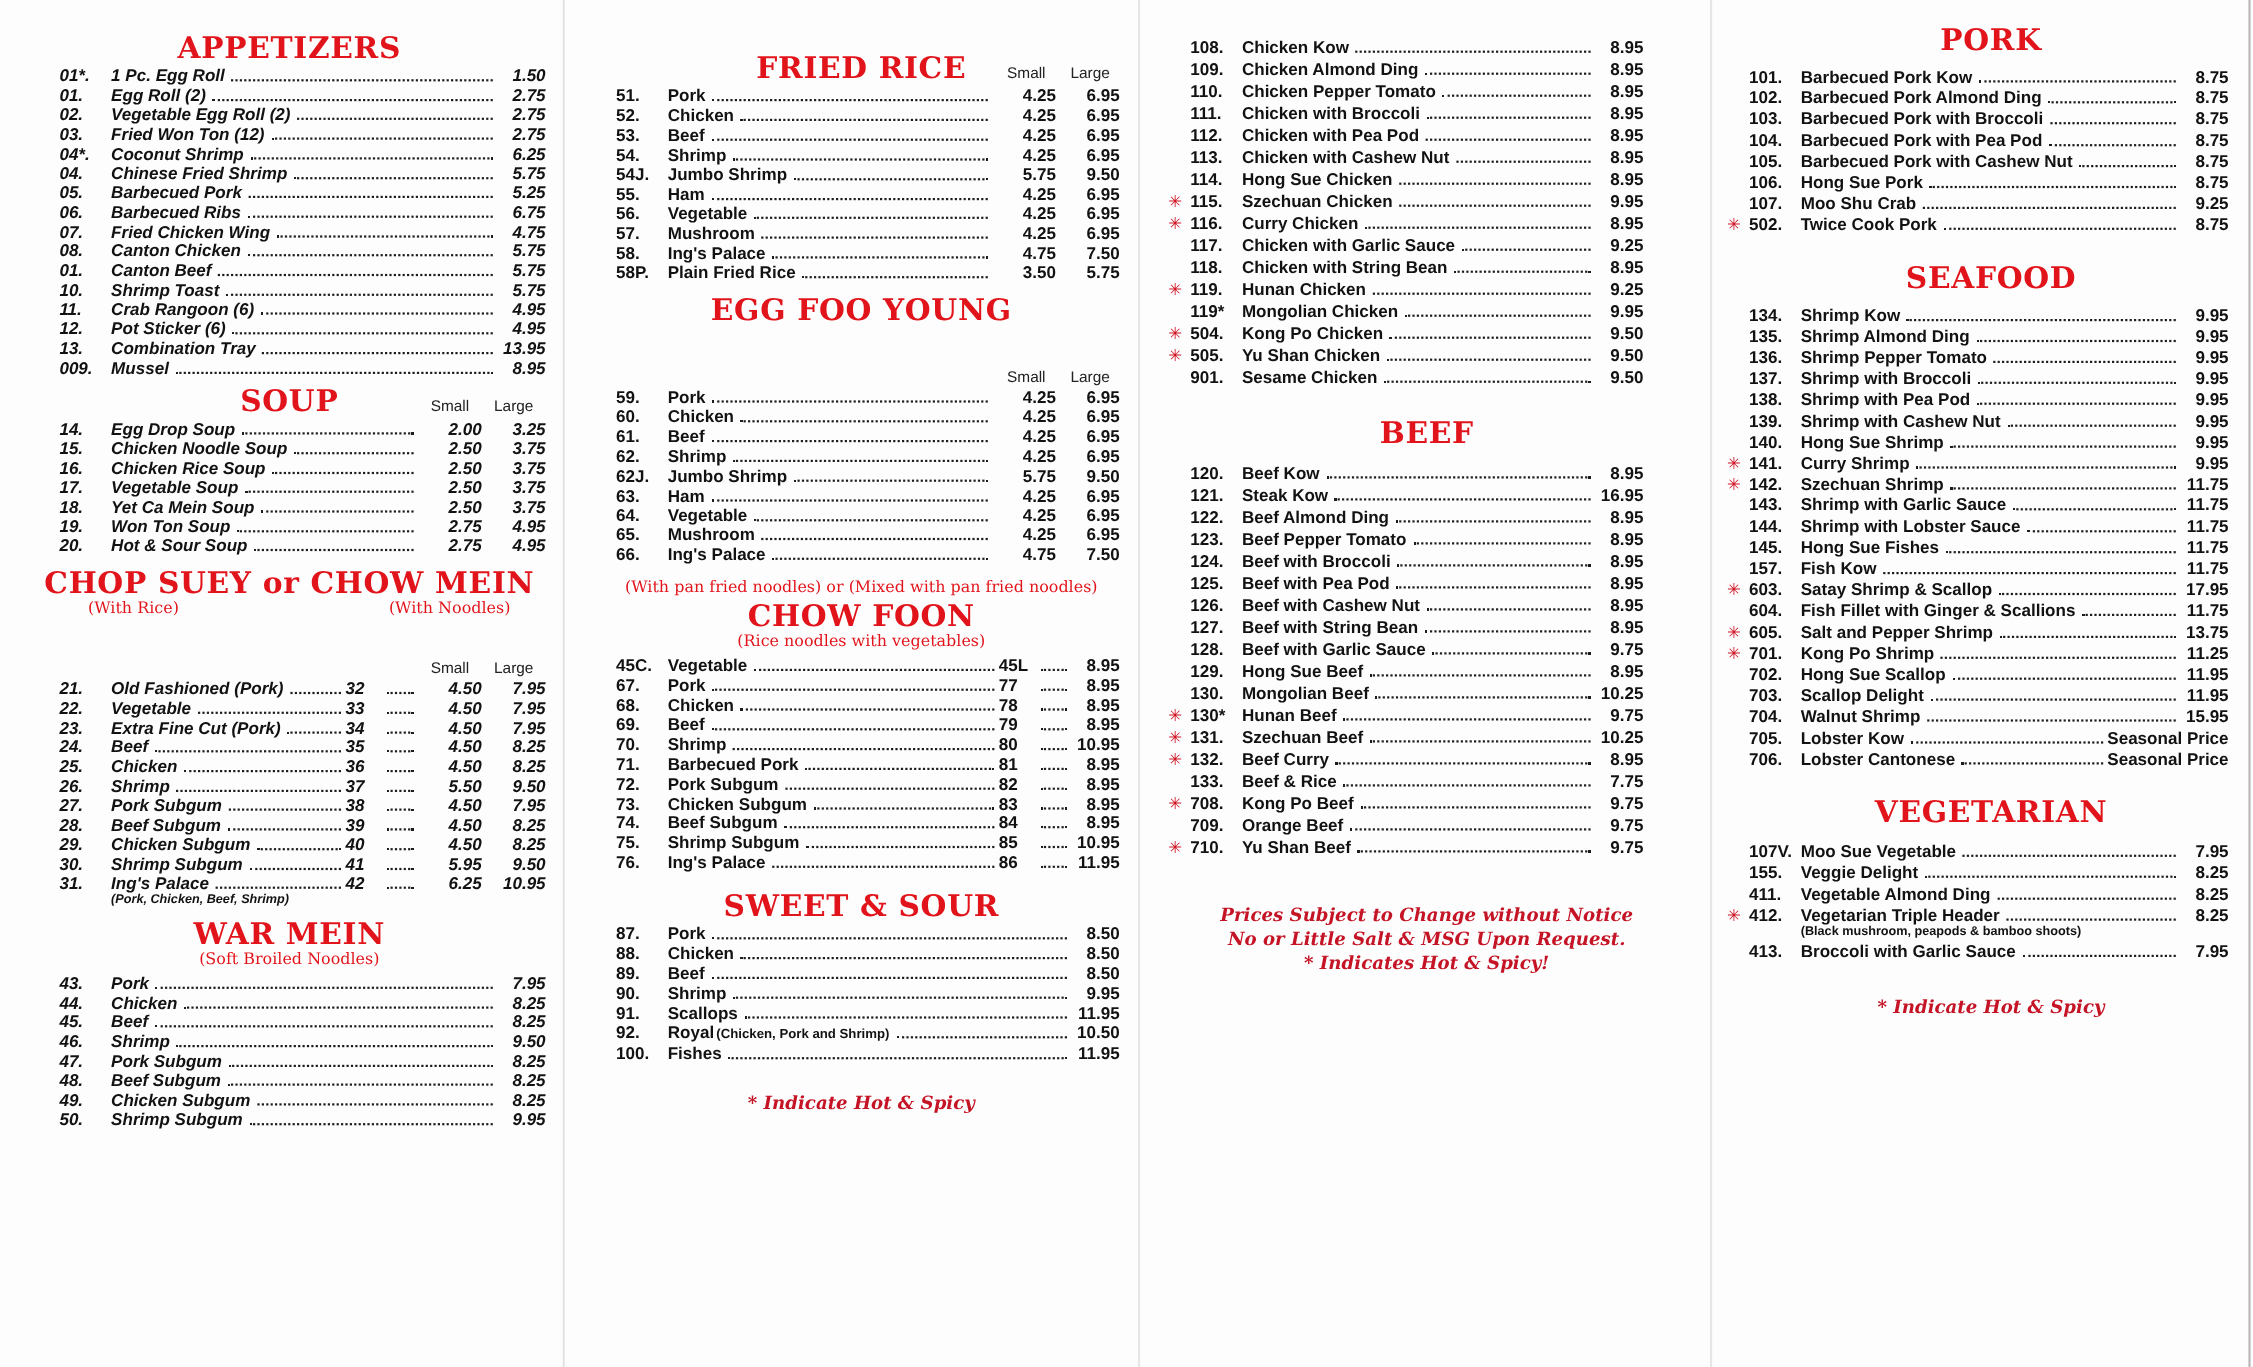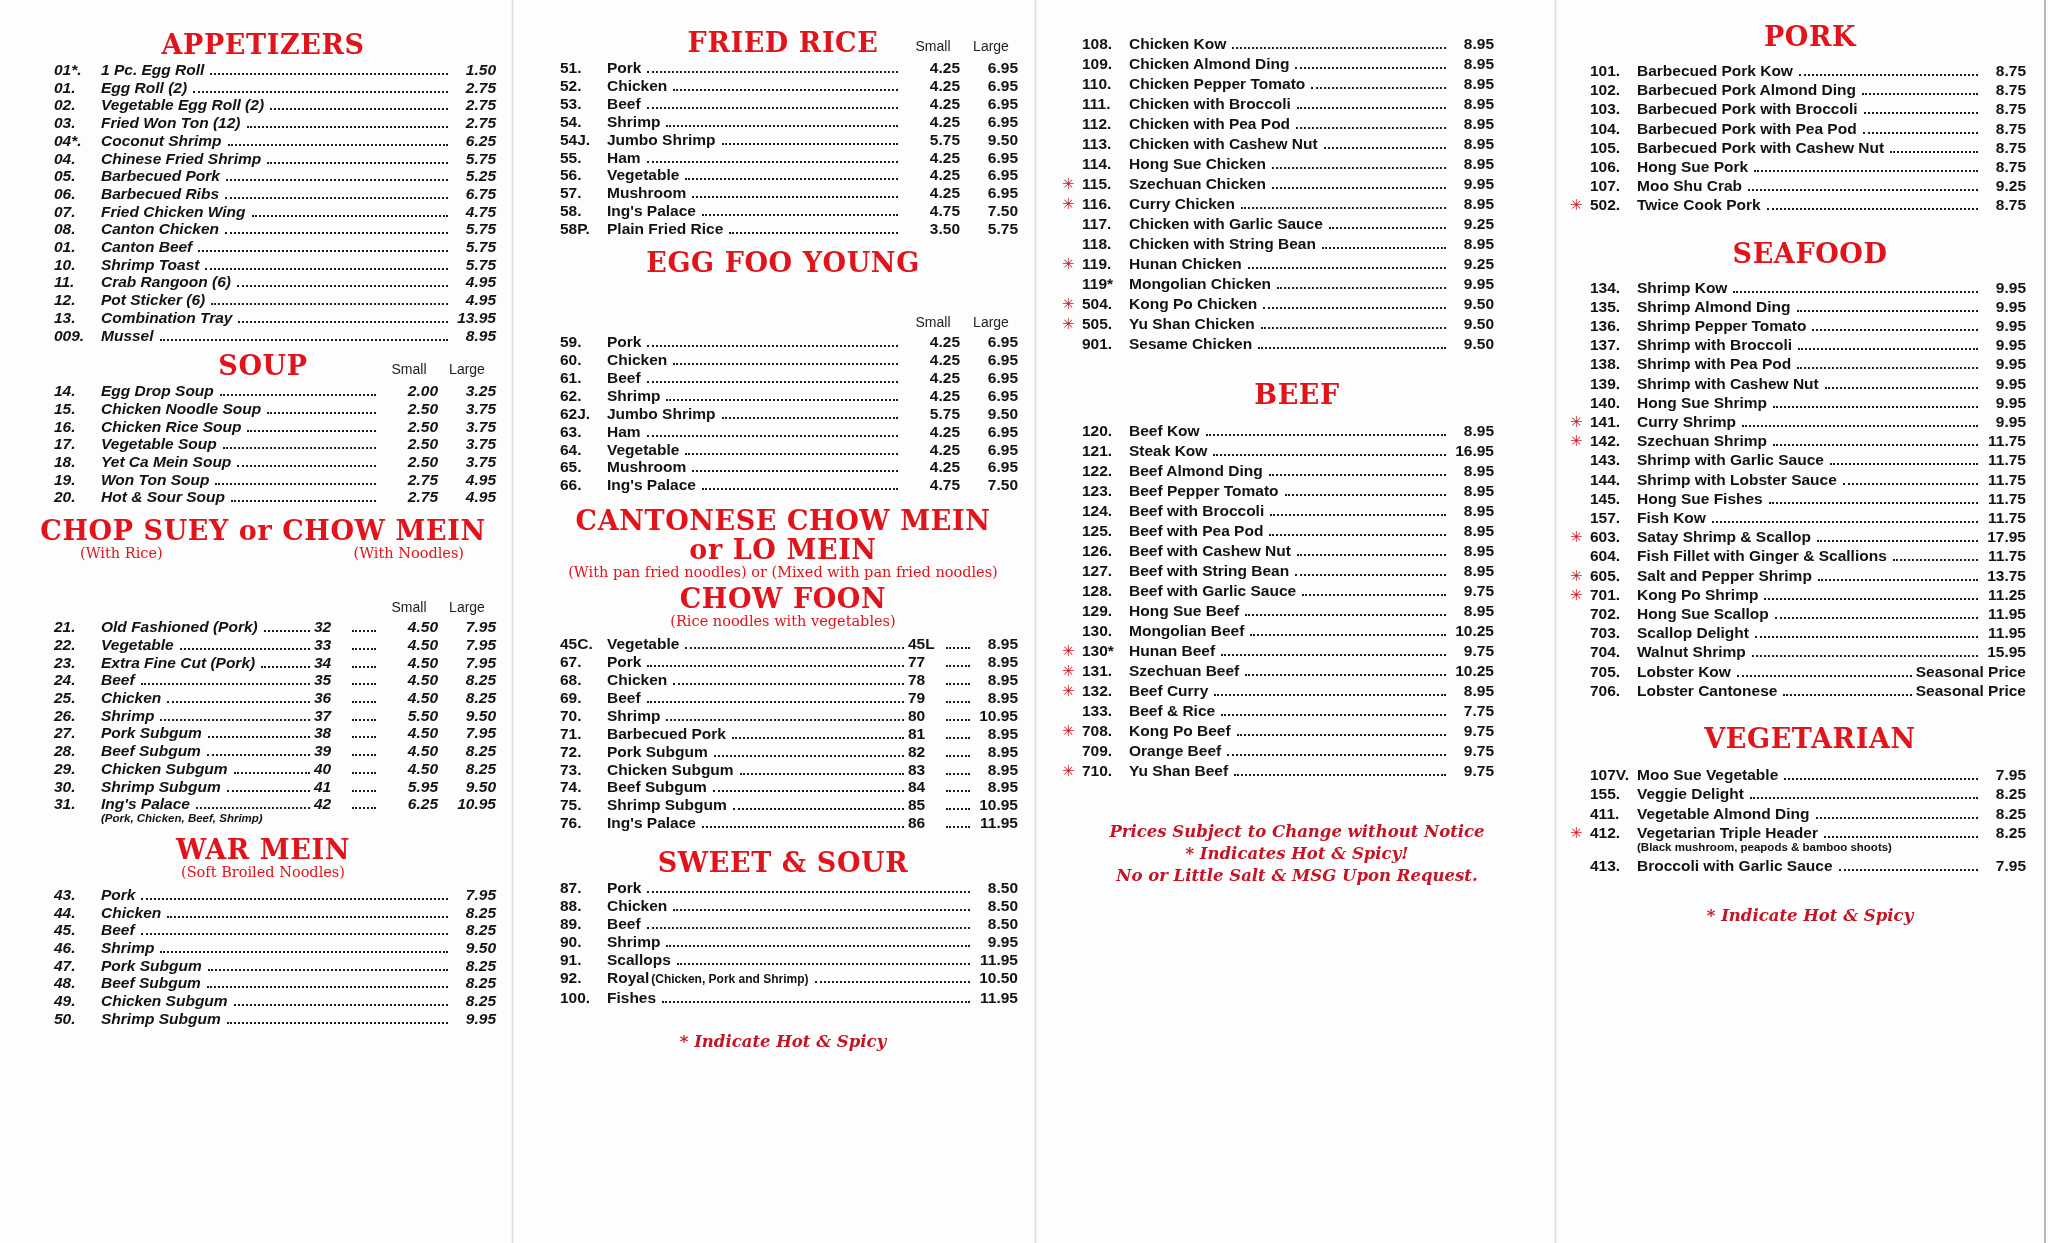--- a/index.html
+++ b/index.html
@@ -7,21 +7,21 @@
     position:relative; width:2048px; height:1243px; background:#fdfdfd;
     overflow:hidden; font-family:"Liberation Sans", sans-serif;
     --red:#e2141b; --note-red:#c41425; --ink:#121212;
   }
   .fold { position:absolute; top:0; bottom:0; width:3px;
     background:linear-gradient(to right, rgba(0,0,0,0), rgba(0,0,0,0.13), rgba(0,0,0,0)); }
   .edge-line { position:absolute; top:0; bottom:0; right:2px; width:2px; background:#b9b9b9; }
 
   .col { position:absolute; }
   .col1 { left:28px;  top:30px; width:470px; --rowh:17.7px; }
-  .col2 { left:544px; top:28px; width:478px; --rowh:17.9px; }
+  .col2 { left:544px; top:48px; width:478px; --rowh:17.9px; }
   .col3 { left:1062px;top:32px; width:470px; --rowh:20px;  }
   .col4 { left:1578px;top:22px; width:464px; --rowh:19.2px; }
 
   .sec { margin-top:0; }
   .sec-title {
     font-family:"DejaVu Serif", serif; font-weight:700; text-align:center;
     color:var(--red); font-size:27px; line-height:29px; letter-spacing:0.6px;
     white-space:pre-line;
   }
   .title-wrap { position:relative; }
@@ -553,24 +553,20 @@
           <div class="row">
             <span class="num">66.</span>
             <span class="nm">Ing's Palace</span>
             <span class="dots"></span>
             <span class="p">4.75</span>
             <span class="p">7.50</span>
           </div>
         </div>
       </div>
       <div class="sec" style="margin-top: 12px;">
-        <div class="title-wrap">
-          <div class="sec-title">CANTONESE CHOW MEIN
-or LO MEIN</div>
-        </div>
         <div class="sub-red mb3">(With pan fried noodles) or (Mixed with pan fried noodles)</div>
         <div class="title-wrap">
           <div class="sec-title">CHOW FOON</div>
         </div>
         <div class="sub-red mb3">(Rice noodles with vegetables)</div>
         <div class="list">
           <div class="row">
             <span class="num">45C.</span>
             <span class="nm">Vegetable</span>
             <span class="dots"></span>
@@ -924,22 +920,22 @@
           </div>
           <div class="row">
             <span class="num"><span class="spicy">✳</span>710.</span>
             <span class="nm">Yu Shan Beef</span>
             <span class="dots"></span>
             <span class="p-single">9.75</span>
           </div>
         </div>
         <div class="footer-note" style="margin-top: 40px;">
           <div>Prices Subject to Change without Notice</div>
+          <div>No or Little Salt &amp; MSG Upon Request.</div>
           <div>* Indicates Hot &amp; Spicy!</div>
-          <div>No or Little Salt &amp; MSG Upon Request.</div>
         </div>
       </div>
     </div>
   <div class="col col4">
       <div class="sec">
         <div class="title-wrap">
           <div class="sec-title" style="margin-bottom: 8px;">PORK</div>
         </div>
         <div class="list">
           <div class="row">

